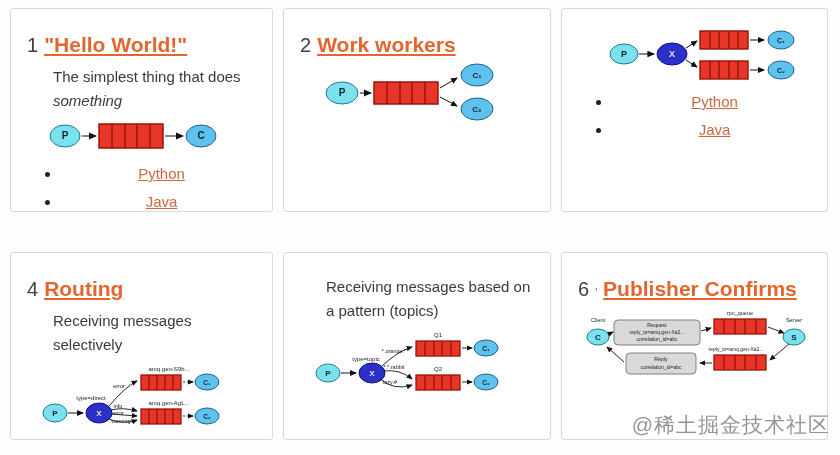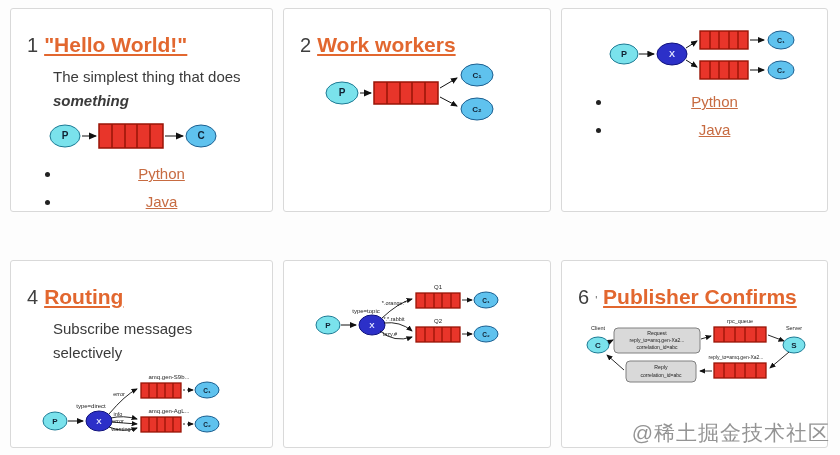--- a/index.html
+++ b/index.html
@@ -5,39 +5,39 @@
   * { box-sizing: border-box; }
   html,body { margin:0; padding:0; }
   body {
     width:840px; height:455px;
     font-family:"Liberation Sans","DejaVu Sans",sans-serif;
     background:#fdfdfd; overflow:hidden;
   }
   .page { position:relative; width:840px; height:455px; }
   .row { position:absolute; left:10px; display:grid; grid-template-columns:263px 268px 267px; column-gap:10px; }
   .row1 { top:8px; }  .row1 .card { height:204px; }
-  .row2 { top:260px; } .row2 .card { height:188px; }
+  .row2 { top:252px; } .row2 .card { height:188px; }
   .card {
     background:#fff; border:1px solid #d9d9d9; border-radius:3px;
     overflow:hidden; padding:14px 10px 0 16px;
   }
   h2 { margin:10px 0 4px; font-size:21px; font-weight:700; color:#3f3f3f; }
   .num { font-weight:400; font-size:20px; color:#3f3f3f; margin-right:6px; }
   .num-suffix { font-weight:400; font-size:11px; color:#666; }
   a.title { color:#e2672f; text-decoration:underline; cursor:pointer; }
   p.desc { margin:8px 0 0 26px; font-size:15px; line-height:24px; color:#3a3a3a; }
   a.inline-link, li a { color:#c76b41; text-decoration:underline; cursor:pointer; }
-  em { font-style:italic;font-weight:bold; }
+  em { font-style:italic; }
   ul.links { margin:12px 0 0 0; padding-left:34px; list-style:disc; color:#222; }
   ul.links li { margin:0 0 11px 0; font-size:15px;text-align:center; }
   svg.diag { display:block; margin-top:6px; }
   .d1 { margin-left:22px; } .d2 { margin-left:24px; } .d3 { margin-left:2px; }
   .d4 { margin-left:14px; } .d5 { margin-left:14px; } .d6 { margin-left:6px; }
   .watermark {
-    position:absolute; right:10px; bottom:8px;
+    position:absolute; right:10px; bottom:16px;
     font-size:21px; color:rgba(136,136,136,.9); letter-spacing:1px;
   }
   text { font-family:"Liberation Sans","DejaVu Sans",sans-serif; }
   .lbl { fill:#222; }
 </style>
 </head>
 <body>
 
 <svg width="0" height="0" style="position:absolute">
   <defs>
@@ -141,21 +141,21 @@
     </section>
   </div>
 
   <div class="row row2">
 
     <section class="card">
       <h2>
         <span class="num">4</span><a class="title">Routing</a>
       </h2>
       <p class="desc">
-        <span>Subscribe messages selectively</span>
+        <span>Receiving messages selectively</span>
       </p>
       <svg class="diag d4" width="225" height="72" viewBox="0 0 225 72">
         <text x="128" y="8" font-size="6" text-anchor="middle" class="lbl">amq.gen-S9b...</text>
         <text x="50" y="37" font-size="6" text-anchor="middle" class="lbl">type=direct</text>
         <text x="78" y="25" font-size="5.5" text-anchor="middle" class="lbl">error</text>
         <text x="128" y="42" font-size="6" text-anchor="middle" class="lbl">amq.gen-AgL...</text>
         <text x="77" y="45" font-size="5.5" text-anchor="middle" class="lbl">info</text>
         <text x="77" y="52" font-size="5.5" text-anchor="middle" class="lbl">error</text>
         <text x="80" y="60" font-size="5.5" text-anchor="middle" class="lbl">warning</text>
         <ellipse cx="14" cy="50" rx="12" ry="9" fill="#7ae2ec" stroke="#1d7a94"></ellipse>
@@ -184,20 +184,23 @@
         <line x1="142" y1="19" x2="152" y2="19" stroke="#111" stroke-width=".9" stroke-dasharray="2,2" marker-end="url(#ah)"></line>
         <line x1="142" y1="53" x2="152" y2="53" stroke="#111" stroke-width=".9" stroke-dasharray="2,2" marker-end="url(#ah)"></line>
         <ellipse cx="166" cy="19" rx="12" ry="8" fill="#5fc2ee" stroke="#1c5f90"></ellipse>
         <text x="166" y="22" font-size="6.5" font-weight="bold" text-anchor="middle" fill="#123">C₁</text>
         <ellipse cx="166" cy="53" rx="12" ry="8" fill="#5fc2ee" stroke="#1c5f90"></ellipse>
         <text x="166" y="56" font-size="6.5" font-weight="bold" text-anchor="middle" fill="#123">C₂</text>
       </svg>
     </section>
 
     <section class="card">
+      <p class="desc">
+        <span>Receiving messages based on a pattern (topics)</span>
+      </p>
       <svg class="diag d5" width="225" height="70" viewBox="0 0 225 70">
         <text x="124" y="8" font-size="6" text-anchor="middle" class="lbl">Q1</text>
         <text x="52" y="32" font-size="6" text-anchor="middle" class="lbl">type=topic</text>
         <text x="80" y="24" font-size="5.5" text-anchor="middle" class="lbl">*.orange.*</text>
         <text x="80" y="40" font-size="5.5" text-anchor="middle" class="lbl">*.*.rabbit</text>
         <text x="124" y="42" font-size="6" text-anchor="middle" class="lbl">Q2</text>
         <text x="76" y="55" font-size="5.5" text-anchor="middle" class="lbl">lazy.#</text>
         <ellipse cx="14" cy="44" rx="12" ry="9" fill="#7ae2ec" stroke="#1d7a94"></ellipse>
         <text x="14" y="47" font-size="8" font-weight="bold" text-anchor="middle" fill="#123">P</text>
         <line x1="27" y1="44" x2="42" y2="44" stroke="#111" stroke-width="1" marker-end="url(#ah)"></line>

